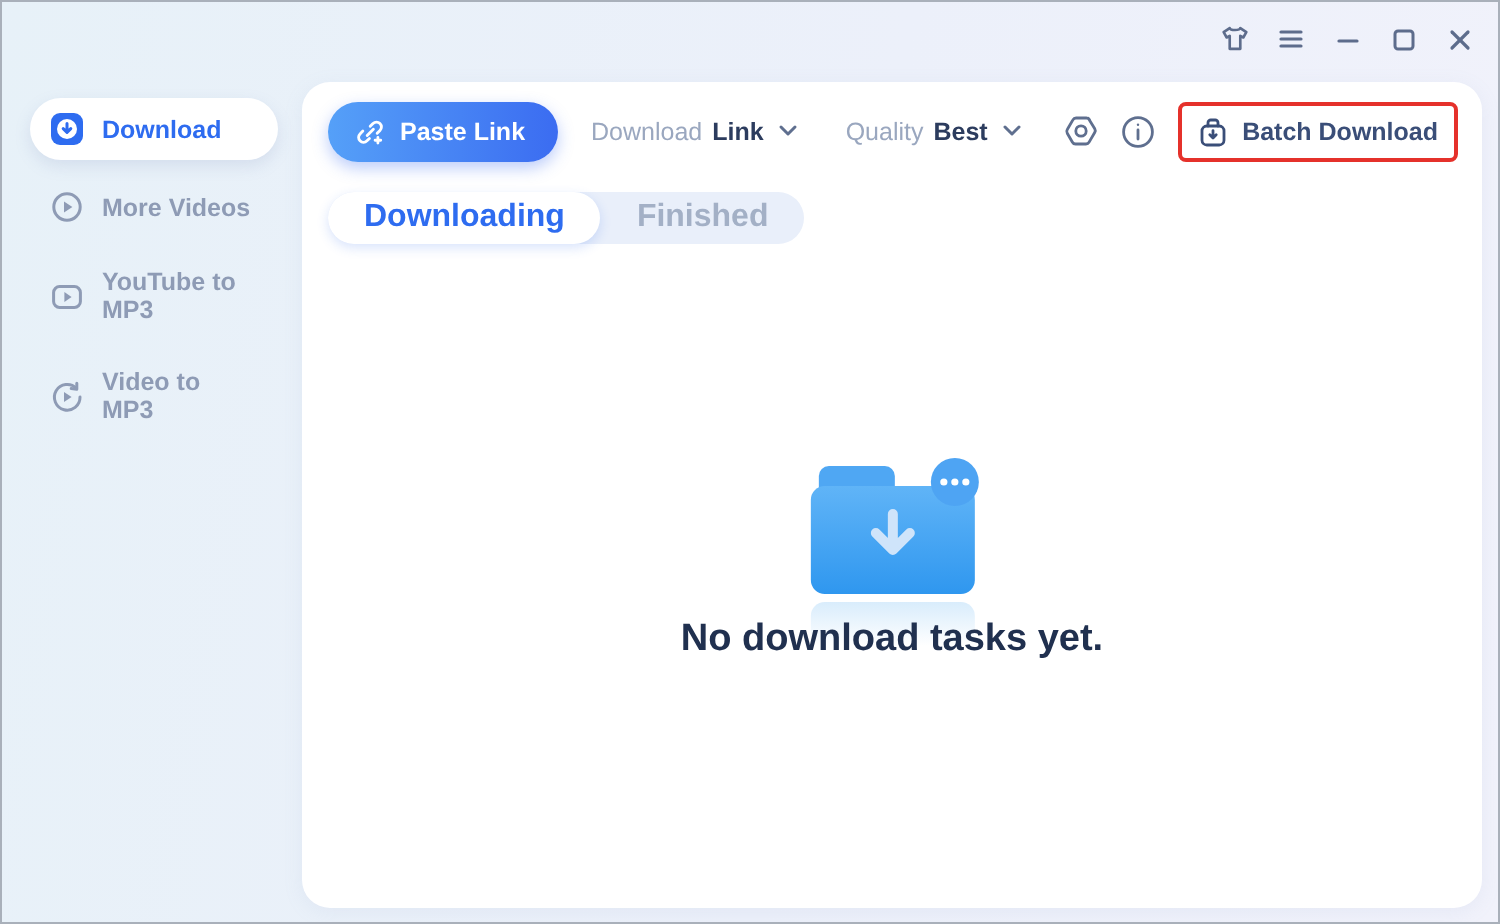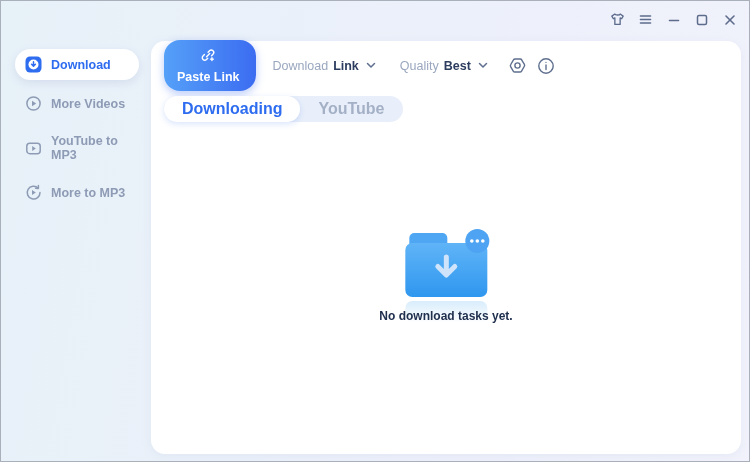--- a/index.html
+++ b/index.html
@@ -37,21 +37,20 @@
     padding:9px 12px 0 13px; height:40px;
   }
   .paste-link {
     display:flex; align-items:center; gap:7px;
     border:none; cursor:pointer;
     background:linear-gradient(90deg,#55a0f8,#3b6cf1);
     color:#fff; font-weight:bold; font-size:12.5px;
     padding:7px 16px 7px 13px; border-radius:16px;
     font-family:"Liberation Sans", sans-serif;
     box-shadow:0 3px 8px rgba(59,108,241,.35);
-    flex-direction:column;
   }
   .dropdown { display:flex; align-items:center; gap:5px; cursor:pointer; font-size:12.5px; }
   .dd-label { color:#9aa7bf; }
   .dd-value { color:#2c3c5e; font-weight:bold; }
   .dd-chevron { margin-left:2px; display:flex; }
   .gap-pl { margin-left:17px; }
   .gap-dd { margin-left:24px;align-items:center; }
   .tool-icon { margin-left:20px; display:flex; align-items:center; justify-content:center; width:20px; height:20px; cursor:pointer; }
   .tool-icon + .tool-icon { margin-left:8px; }
   .batch-wrap {
@@ -74,21 +73,21 @@
   }
   .tab.active {
     background:#ffffff; color:#2e6cf0;
     box-shadow:0 2px 6px rgba(47,107,240,.18);
   }
   
   .empty {
     position:absolute; left:50%; top:178px; transform:translateX(-50%);
     display:flex; flex-direction:column; align-items:center;
   }
-  .empty-text { margin-top:-22px; font-size:12px; font-weight:bold; color:#20304f; }
+  .empty-text { margin-top:-22px; font-size:19px; font-weight:bold; color:#20304f; }
 </style>
 </head>
 <body>
 
 <div class="window">
 
   <div class="titlebar">
     <div class="tb-icons">
       <span class="tb-btn">
         <svg width="17" height="17" viewBox="0 0 18 18" fill="none" stroke="#5d6c8c" stroke-width="1.4" stroke-linejoin="round" stroke-linecap="round">
@@ -151,21 +150,21 @@
       <span>YouTube to MP3</span>
     </div>
     <div class="side-item">
       <span class="icon">
         <svg width="17" height="17" viewBox="0 0 17 17" fill="none">
           <path d="M13.2 4.2 A6.4 6.4 0 1 0 15 8.5" stroke="#8e9bb5" stroke-width="1.5" stroke-linecap="round"></path>
           <path d="M13.4 1.6 L13.4 4.6 L10.6 4.2" stroke="#8e9bb5" stroke-width="1.5" stroke-linecap="round" stroke-linejoin="round" fill="none"></path>
           <path d="M7 6 L10.8 8.5 L7 11 Z" fill="#8e9bb5"></path>
         </svg>
       </span>
-      <span>More to MP3</span>
+      <span>Video to MP3</span>
     </div>
   </div>
 
   <div class="main">
 
     <div class="toolbar">
       <button class="paste-link">
         <span style="display:flex">
           <svg width="16" height="16" viewBox="0 0 17 17" fill="none" stroke="#ffffff" stroke-width="1.5" stroke-linecap="round">
             <path d="M7 10.3 L10.3 7"></path>
@@ -204,28 +203,40 @@
         </svg>
       </span>
       <span class="tool-icon">
         <svg width="18" height="18" viewBox="0 0 18 18" fill="none" stroke="#5f6f8f" stroke-width="1.4" stroke-linecap="round">
           <circle cx="9" cy="9" r="7.2"></circle>
           <line x1="9" y1="8" x2="9" y2="12.5"></line>
           <circle cx="9" cy="5.4" r="0.6" fill="#5f6f8f" stroke="none"></circle>
         </svg>
       </span>
 
+      <div class="batch-wrap">
+        <button class="batch">
+          <span style="display:flex">
+            <svg width="15" height="16" viewBox="0 0 15 16" fill="none" stroke="#3a4e78" stroke-width="1.4" stroke-linecap="round" stroke-linejoin="round">
+              <rect x="2" y="5" width="11" height="9.5" rx="2.4"></rect>
+              <path d="M5 5 V3.4 A1.4 1.4 0 0 1 6.4 2 H8.6 A1.4 1.4 0 0 1 10 3.4 V5"></path>
+              <path d="M7.5 7.3 v3.4 M5.9 9.4 l1.6 1.6 1.6-1.6"></path>
+            </svg>
+          </span>
+          <span>Batch Download</span>
+        </button>
+      </div>
     </div>
 
     <div class="tabs">
       <div class="tab active">
         <span>Downloading</span>
       </div>
       <div class="tab">
-        <span>YouTube</span>
+        <span>Finished</span>
       </div>
     </div>
 
     <div class="empty">
       <svg width="120" height="112" viewBox="0 0 120 112">
         <defs>
           <linearGradient id="bodyGrad" x1="0" y1="0" x2="0" y2="1">
             <stop offset="0" stop-color="#60b4f7"></stop>
             <stop offset="1" stop-color="#2f97ef"></stop>
           </linearGradient>

